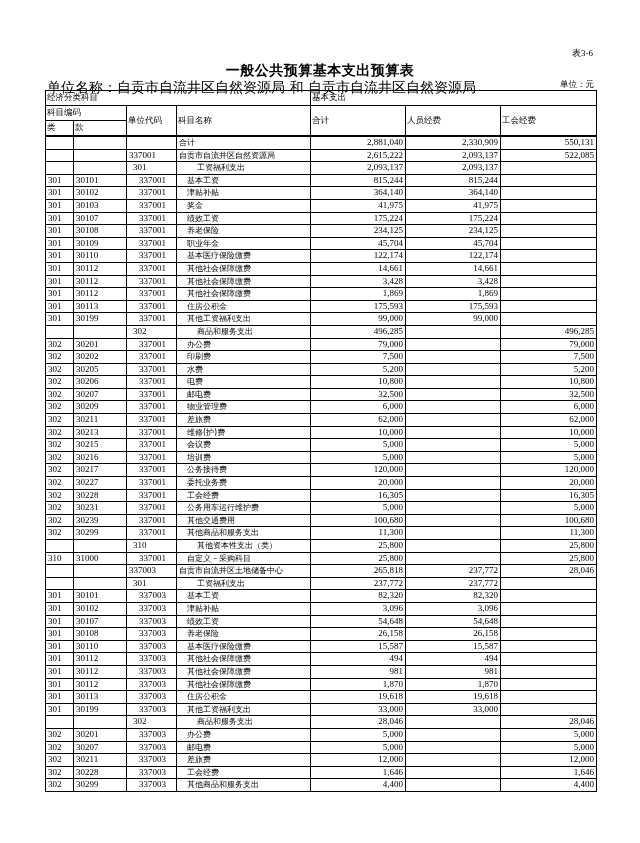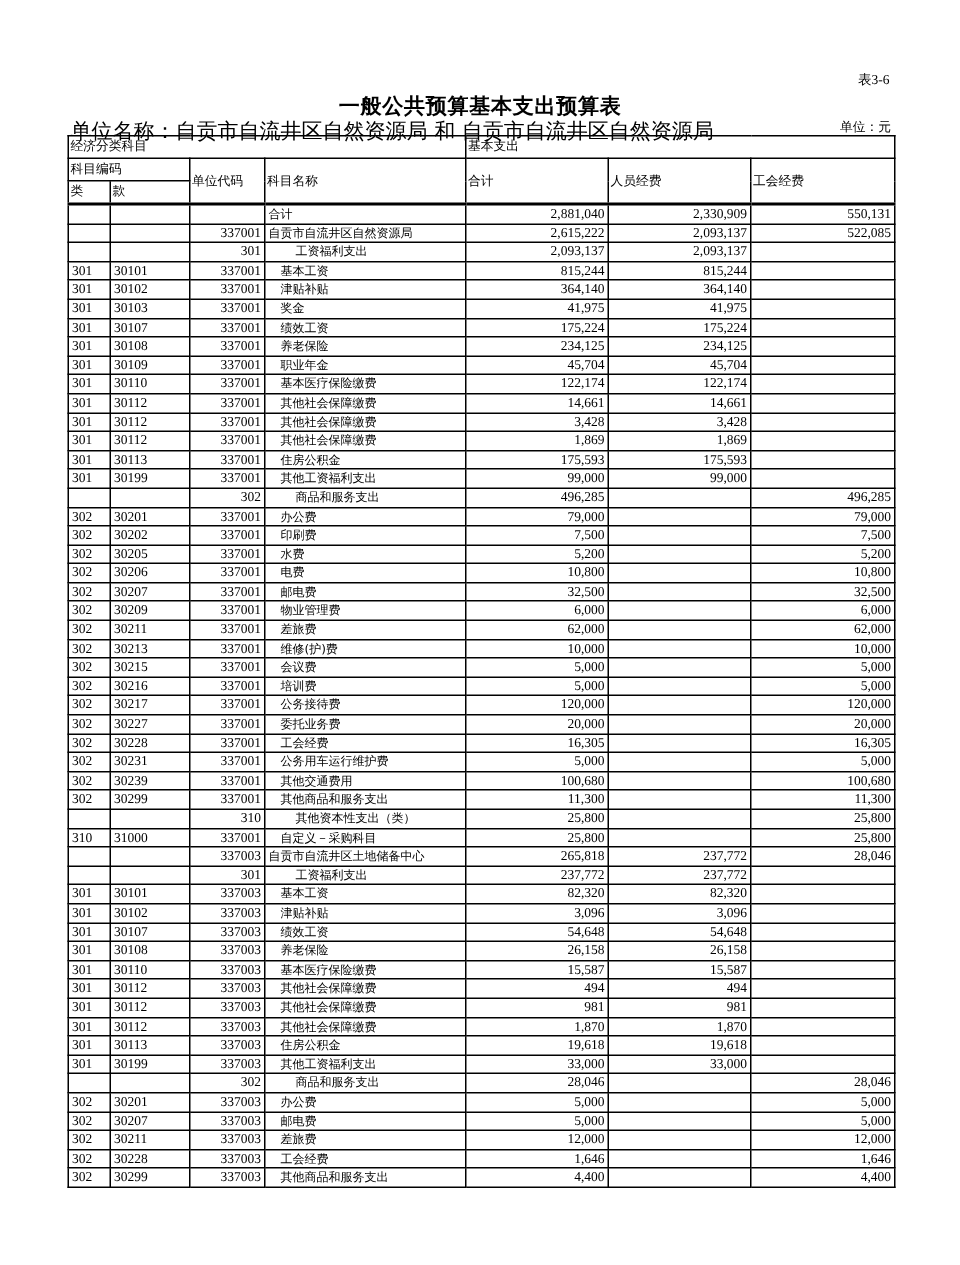--- a/index.html
+++ b/index.html
@@ -5,21 +5,21 @@
   html,body{margin:0;padding:0;background:#fff;}
   body{width:640px;height:843px;position:relative;overflow:hidden;font-family:"DejaVu Sans",sans-serif;color:#000;}
   .tblno{position:absolute;top:47px;right:47px;font-family:"Liberation Serif",serif;font-size:9px;}
   .title{position:absolute;top:62px;left:0;width:640px;text-align:center;font-weight:bold;font-size:14px;letter-spacing:0.5px;}
   .unitname{position:absolute;top:79px;left:47px;font-size:14px;}
   .unit{position:absolute;top:79px;right:46px;font-size:8.5px;text-align:right;}
   table{position:absolute;top:90px;left:45px;border-collapse:collapse;table-layout:fixed;width:551px;}
   td{border:1px solid #000;padding:0 2px;height:11.6px;line-height:11.6px;font-size:8px;white-space:nowrap;overflow:hidden;}
   td.num{text-align:right;font-family:"Liberation Serif",serif;font-size:9px;}
   td.code{font-family:"Liberation Serif",serif;font-size:9px;}
-  td.code.ucode{padding-left:12px;text-align:right;}
+  td.code.ucode{padding-left:12px;}
   td.code.ucode.lvl0{padding-left:2px;}
   td.code.ucode.lvl1{padding-left:6px;}
   td.name{padding-left:2px;}
   td.name.lvl1{padding-left:20px;}
   td.name.lvl2{padding-left:10px;}
   th{font-weight:normal;border:1px solid #000;font-size:8.5px;text-align:left;}
   thead tr.h1 th{height:11px;}
   thead tr.h2 th{height:11px;}
   thead tr.h3 th{height:11px;}
   thead th.thick-bottom{border-bottom:2px solid #000;}

